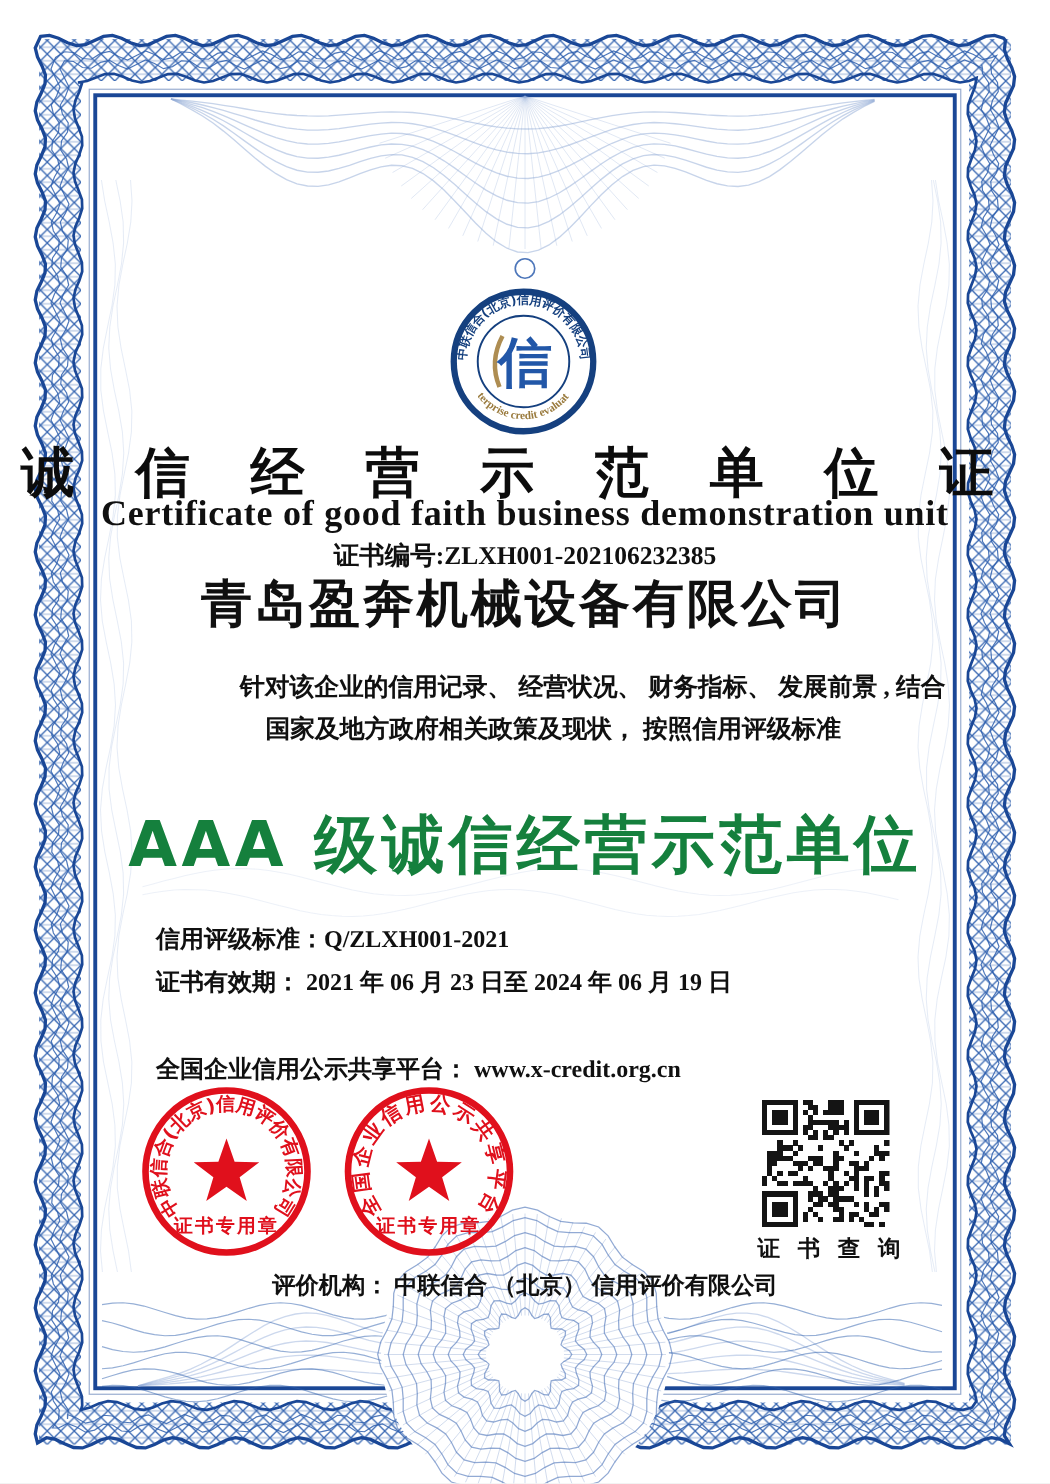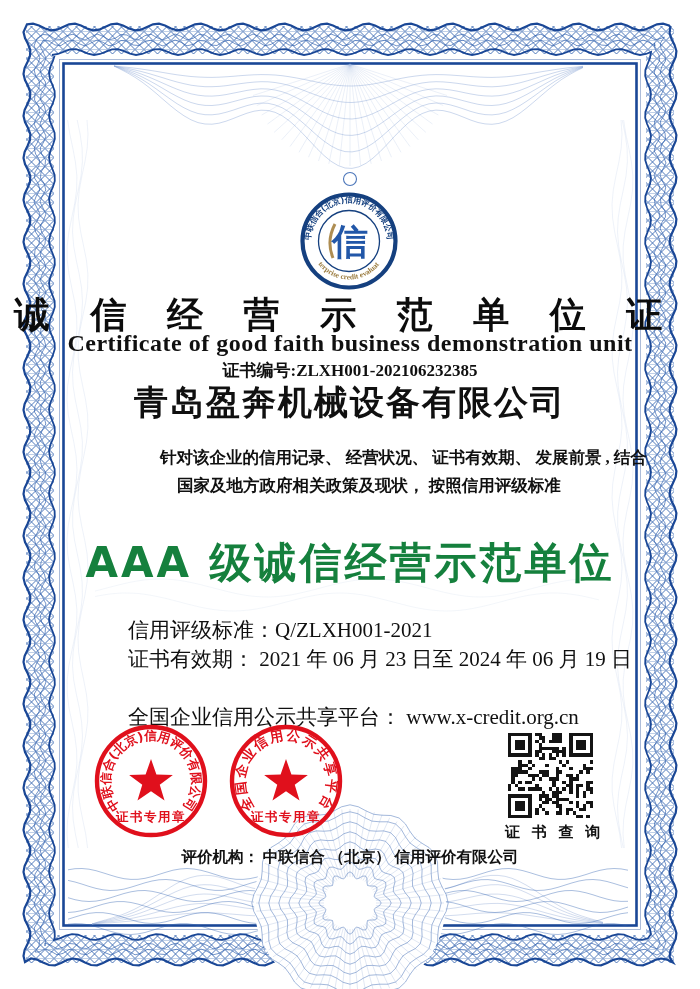--- a/index.html
+++ b/index.html
@@ -15,21 +15,21 @@
   .center{left:0;right:0;text-align:center;}
   .cert-title{top:291px;font-size:36px;font-weight:bold;letter-spacing:14px;text-indent:14px;
     font-family:"DejaVu Sans","Liberation Sans",sans-serif;color:#0c0c0c;}
   .cert-subtitle{top:330px;font-size:24px;font-weight:bold;letter-spacing:.5px;}
   .cert-no{top:359px;font-size:17px;font-weight:bold;}
   .company{top:380px;font-size:34px;font-weight:bold;letter-spacing:2px;
     font-family:"DejaVu Sans","Liberation Sans",sans-serif;}
   .body-line{font-size:16.5px;font-weight:bold;}
   .rating{top:535px;font-size:42px;font-weight:bold;color:#15803d;letter-spacing:3px;
     font-family:"DejaVu Sans","Liberation Sans",sans-serif;}
-  .detail{left:104px;font-size:21px;font-weight:normal;margin-left:24px;}
+  .detail{left:104px;font-size:16px;font-weight:bold;}
   .qr-caption{left:505px;top:823px;width:92px;font-size:15px;
     font-weight:bold;letter-spacing:4px;}
   .issuer{top:847px;font-size:15.5px;font-weight:bold;}
   .seal-svg{position:absolute;}
   .logo-svg{position:absolute;left:299px;top:191px;}
 </style>
 </head>
 <body>
 
 <div class="page">
@@ -197,21 +197,21 @@
     </text>
     <path d="M36,33 Q27,50 34,67" stroke="#a5813f" stroke-width="3" fill="none" opacity="0.9"></path>
     <text x="51" y="63" text-anchor="middle" font-size="36" font-weight="bold" fill="#2257a8" font-family="'DejaVu Sans',sans-serif">信</text>
   </svg>
 
   <div class="abs center cert-title">诚 信 经 营 示 范 单 位 证 书</div>
   <div class="abs center cert-subtitle">Certificate of good faith business demonstration unit</div>
   <div class="abs center cert-no">证书编号:ZLXH001-202106232385</div>
   <div class="abs center company">青岛盈奔机械设备有限公司</div>
 
-  <div class="abs body-line" style="left:160px;top:447px">针对该企业的信用记录、 经营状况、 证书有效期、 发展前景 , 结合</div>
+  <div class="abs body-line" style="left:160px;top:447px">针对该企业的信用记录、 经营状况、 财务指标、 发展前景 , 结合</div>
   <div class="abs body-line" style="left:177px;top:475px">国家及地方政府相关政策及现状， 按照信用评级标准</div>
 
   <div class="abs center rating">AAA 级诚信经营示范单位</div>
 
   <div class="abs detail" style="top:616px">信用评级标准：Q/ZLXH001-2021</div>
   <div class="abs detail" style="top:645px">证书有效期： 2021 年 06 月 23 日至 2024 年 06 月 19 日</div>
   <div class="abs detail" style="top:703px">全国企业信用公示共享平台： www.x-credit.org.cn</div>
 
   <svg class="seal-svg" style="left:92px;top:722px" width="118" height="118" viewBox="0 0 118 118">
     <circle cx="59" cy="59" r="54" fill="none" stroke="#e0101c" stroke-width="4.4"></circle>

